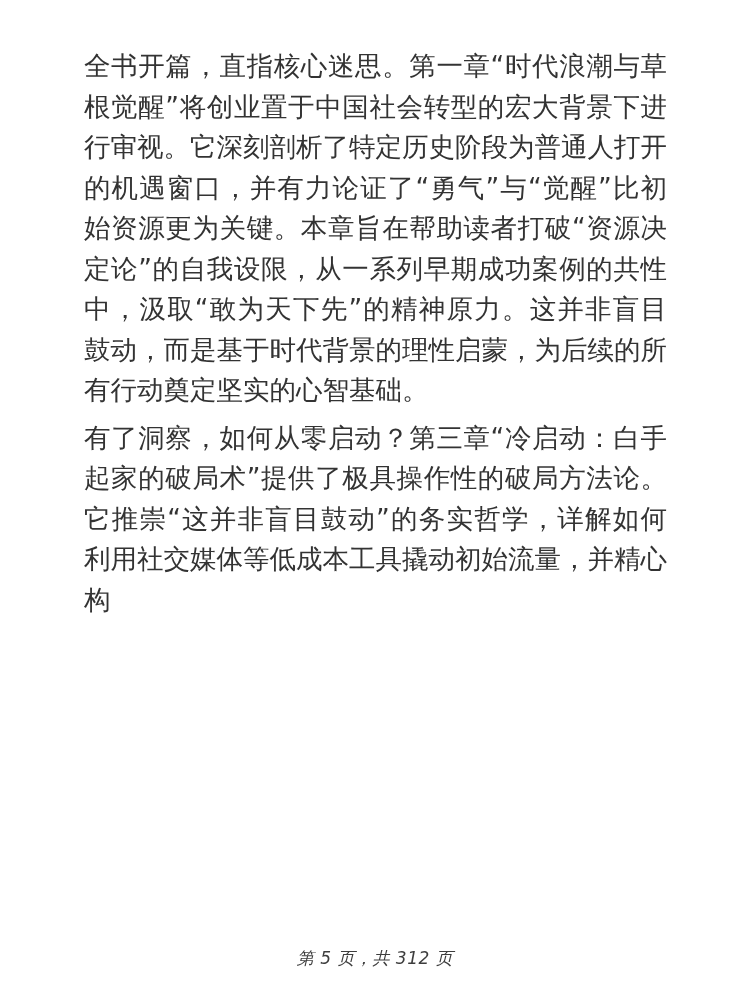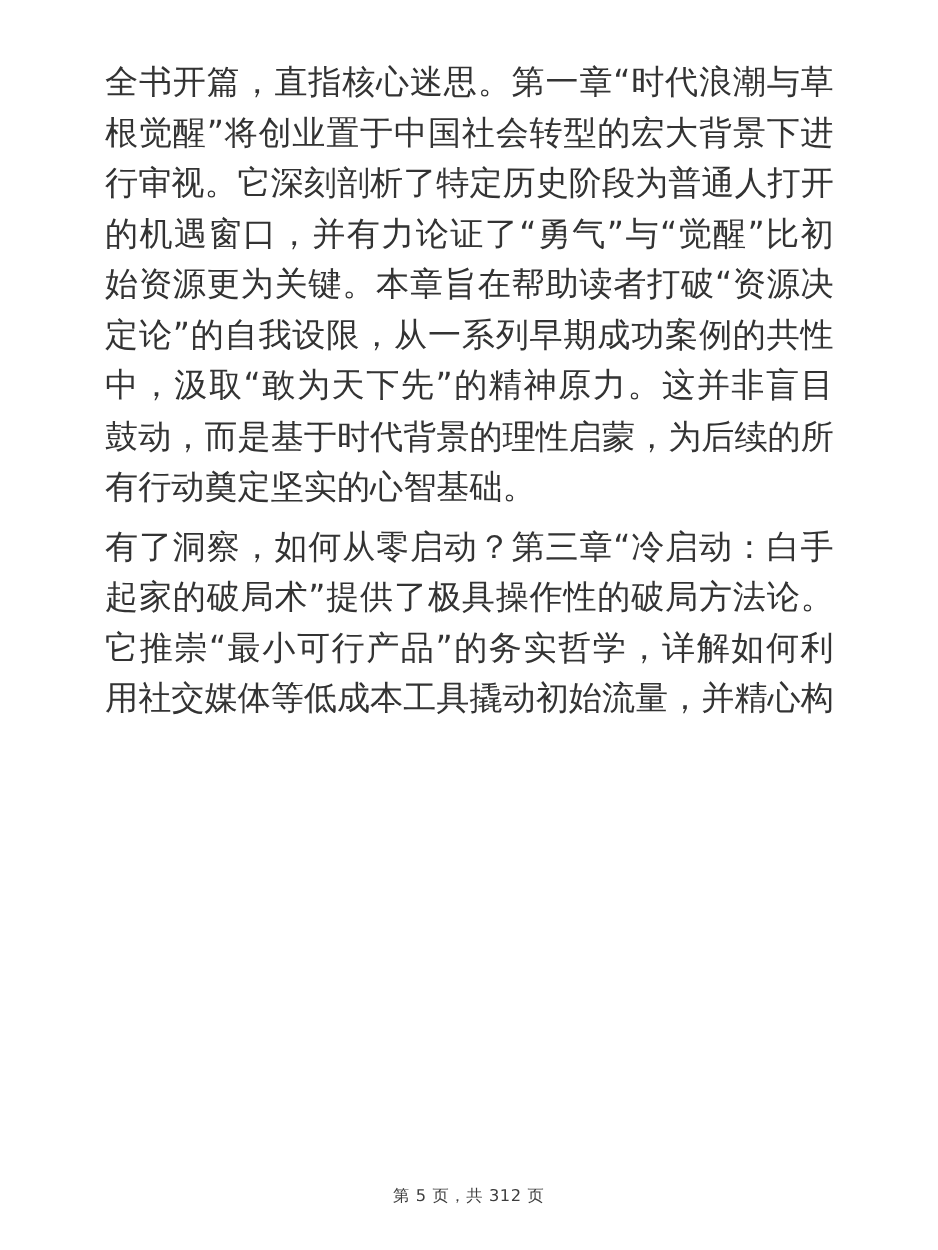--- a/index.html
+++ b/index.html
@@ -34,28 +34,29 @@
   .content p {
     margin: 0 0 7px 0;
     padding: 0;
   }
   .footer {
     position: absolute;
     top: 949px;
     left: 0;
     width: 750px;
     text-align: center;
-    font-size: 13px;
+    font-size: 17px;
     line-height: 18px;
     color: #3d3d3d;
     letter-spacing: 0.5px;
+    font-style: italic;
   }
 </style>
 </head>
 <body>
 
 <div class="page">
   <div class="content">
     <p>全书开篇，直指核心迷思。第一章“时代浪潮与草根觉醒”将创业置于中国社会转型的宏大背景下进行审视。它深刻剖析了特定历史阶段为普通人打开的机遇窗口，并有力论证了“勇气”与“觉醒”比初始资源更为关键。本章旨在帮助读者打破“资源决定论”的自我设限，从一系列早期成功案例的共性中，汲取“敢为天下先”的精神原力。这并非盲目鼓动，而是基于时代背景的理性启蒙，为后续的所有行动奠定坚实的心智基础。</p>
-    <p>有了洞察，如何从零启动？第三章“冷启动：白手起家的破局术”提供了极具操作性的破局方法论。它推崇“最小可行产品”的务实哲学，详解如何利用社交媒体等低成本工具撬动初始流量，并精心构</p>
+    <p>有了洞察，如何从零启动？第三章“冷启动：白手起家的破局术”提供了极具操作性的破局方法论。它推崇“这并非盲目鼓动”的务实哲学，详解如何利用社交媒体等低成本工具撬动初始流量，并精心构</p>
   </div>
   <div class="footer">第 5 页，共 312 页</div>
 </div>
 
 </body></html>

